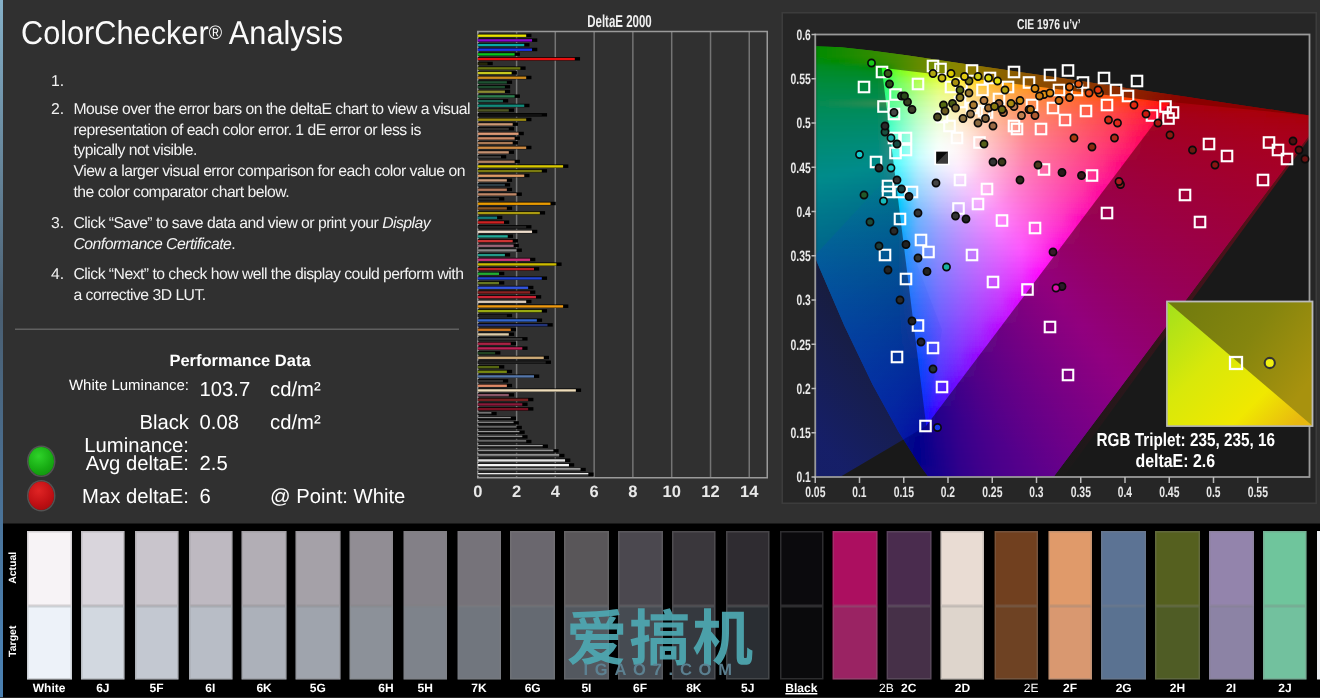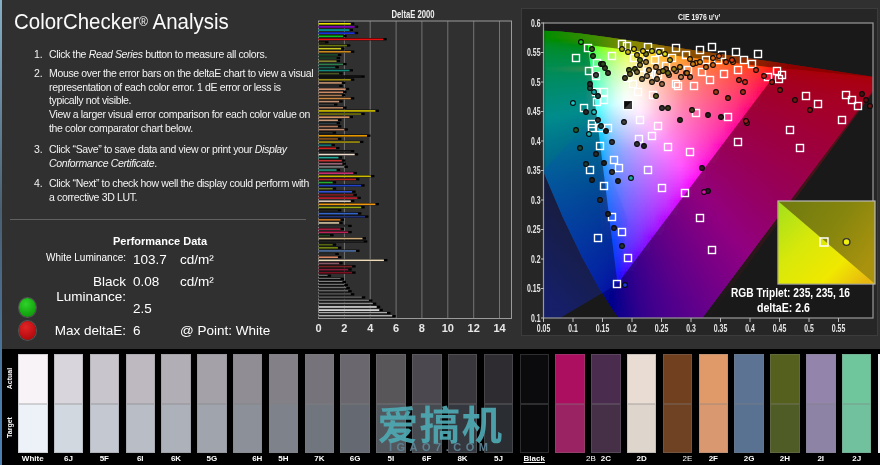--- a/index.html
+++ b/index.html
@@ -3,36 +3,36 @@
 *{margin:0;padding:0;box-sizing:border-box;}
 body{width:880px;height:465px;overflow:hidden;background:#303030;font-family:"Liberation Sans",sans-serif;}
 #pg{position:relative;width:880px;height:465px;background:#303030;}
 .it{position:absolute;color:#f2f2f2;font-size:10.5px;letter-spacing:-0.35px;line-height:13.7px;white-space:nowrap;}
 .num{position:absolute;color:#f2f2f2;font-size:10.5px;}
 </style></head><body>
 <div id="pg">
 <div style="position:absolute;left:0;top:0;width:2px;height:465px;background:linear-gradient(#85b0c8,#4a5f72 45%,#4a7fb0 92%);z-index:30;"></div>
 <div style="position:absolute;left:14px;top:9px;color:#fafafa;font-size:22px;transform:scaleX(0.93);transform-origin:0 0;white-space:nowrap;">ColorChecker<span style="font-size:13px;vertical-align:3px;">®</span> Analysis</div>
 <div class="num" style="left:34px;top:48px;">1.</div>
-<div class="it" style="left:49px;top:48px;">Click the <i>Read Series</i> button to measure all colors.</div>
 <div class="num" style="left:34px;top:67px;">2.</div>
 <div class="it" style="left:49px;top:67px;">Mouse over the error bars on the deltaE chart to view a visual<br>representation of each color error. 1 dE error or less is<br>typically not visible.<br>View a larger visual error comparison for each color value on<br>the color comparator chart below.</div>
 <div class="num" style="left:34px;top:143px;">3.</div>
 <div class="it" style="left:49px;top:143px;">Click “Save” to save data and view or print your <i>Display</i><br><i>Conformance Certificate</i>.</div>
 <div class="num" style="left:34px;top:177px;">4.</div>
 <div class="it" style="left:49px;top:177px;">Click “Next” to check how well the display could perform with<br>a corrective 3D LUT.</div>
 <div style="position:absolute;left:10px;top:219px;width:296px;height:1px;background:#606060;"></div>
 <div style="position:absolute;left:0px;top:233px;width:320px;text-align:center;font-size:11px;font-weight:bold;color:#fff;margin-top:2px;">Performance Data</div>
 <div style="position:absolute;left:0px;top:252px;width:126px;text-align:right;font-size:10px;color:#fff;">White Luminance:</div>
 <div style="position:absolute;left:133px;top:252px;font-size:13.5px;color:#fff;">103.7</div>
 <div style="position:absolute;left:180px;top:252px;font-size:13.5px;color:#fff;">cd/m²</div>
 <div style="position:absolute;left:0px;top:274px;width:126px;text-align:right;font-size:13.5px;color:#fff;padding-left:28px;">Black Luminance:</div>
 <div style="position:absolute;left:133px;top:274px;font-size:13.5px;color:#fff;">0.08</div>
 <div style="position:absolute;left:180px;top:274px;font-size:13.5px;color:#fff;">cd/m²</div>
 <div style="position:absolute;left:19px;top:298px;width:17px;height:19px;border-radius:50%;background:radial-gradient(circle at 40% 32%,#2fd32a,#17ab13 55%,#0f8a0c);box-shadow:0 0 0 1px rgba(150,150,150,0.35);"></div>
+<div style="position:absolute;left:0px;top:301px;width:126px;text-align:right;font-size:13.5px;color:#fff;">Avg deltaE:</div>
 <div style="position:absolute;left:133px;top:301px;font-size:13.5px;color:#fff;">2.5</div>
 <div style="position:absolute;left:19px;top:321px;width:17px;height:19px;border-radius:50%;background:radial-gradient(circle at 40% 32%,#e02424,#c01014 55%,#980a0c);box-shadow:0 0 0 1px rgba(150,150,150,0.35);"></div>
 <div style="position:absolute;left:0px;top:323px;width:126px;text-align:right;font-size:13.5px;color:#fff;">Max deltaE:</div>
 <div style="position:absolute;left:133px;top:323px;font-size:13.5px;color:#fff;">6</div>
 <div style="position:absolute;left:180px;top:323px;font-size:13.5px;color:#fff;">@ Point: White</div>
 <div style="position:absolute;left:0px;top:349px;width:880px;height:116px;background:#000;"></div>
 <div style="position:absolute;left:-16px;top:374px;width:50px;height:9px;line-height:9px;text-align:center;font-size:7px;font-weight:bold;color:#fff;transform:rotate(-90deg);">Actual</div>
 <div style="position:absolute;left:-16px;top:423px;width:50px;height:9px;line-height:9px;text-align:center;font-size:7px;font-weight:bold;color:#fff;transform:rotate(-90deg);">Target</div>
 <div style="position:absolute;left:18.0px;top:353.5px;width:29.5px;height:50.5px;background:#f7f3f6;box-shadow:inset 0 0 0 1px rgba(130,130,130,0.3);"></div>
     <div style="position:absolute;left:18.0px;top:404px;width:29.5px;height:48.5px;background:#edf2f9;box-shadow:inset 0 0 0 1px rgba(130,130,130,0.3);"></div>

